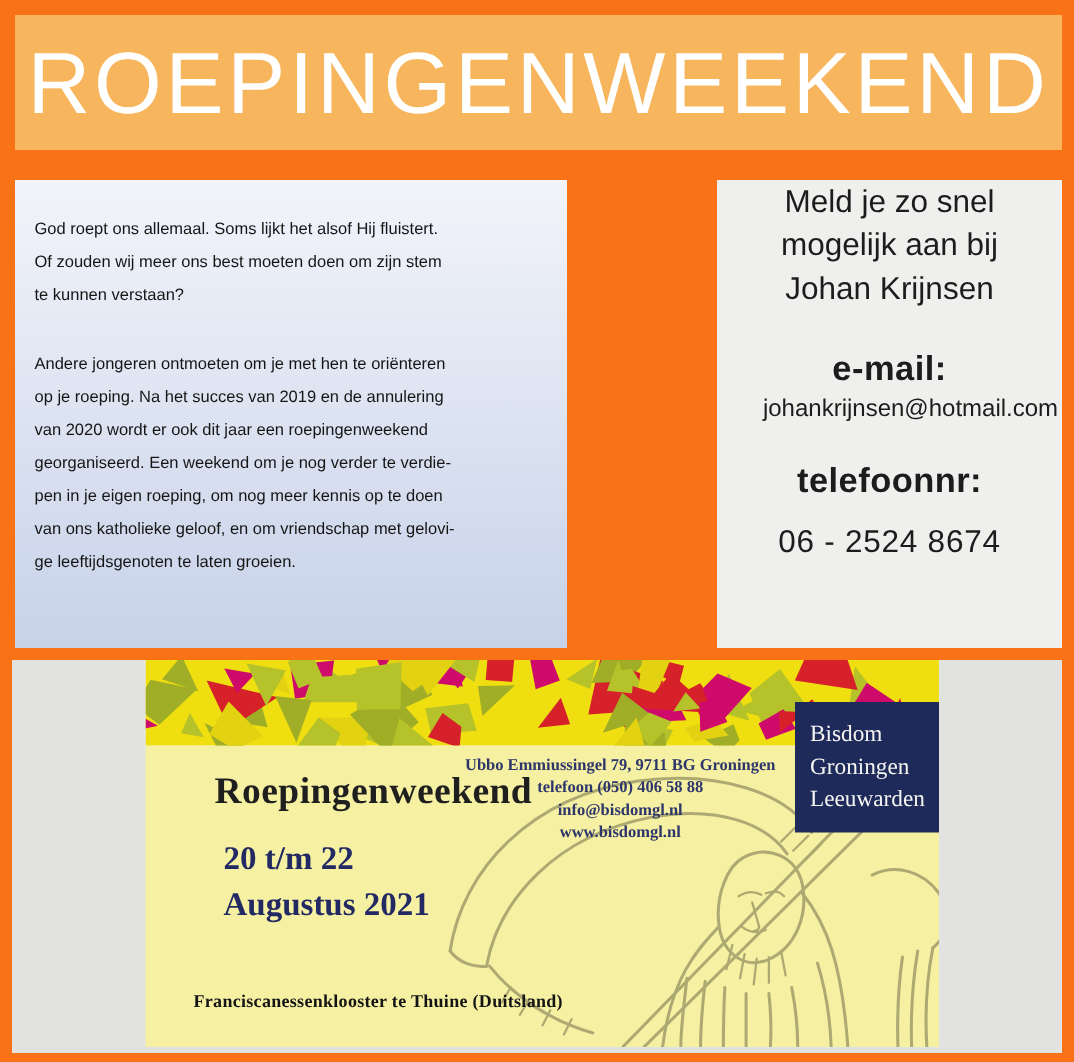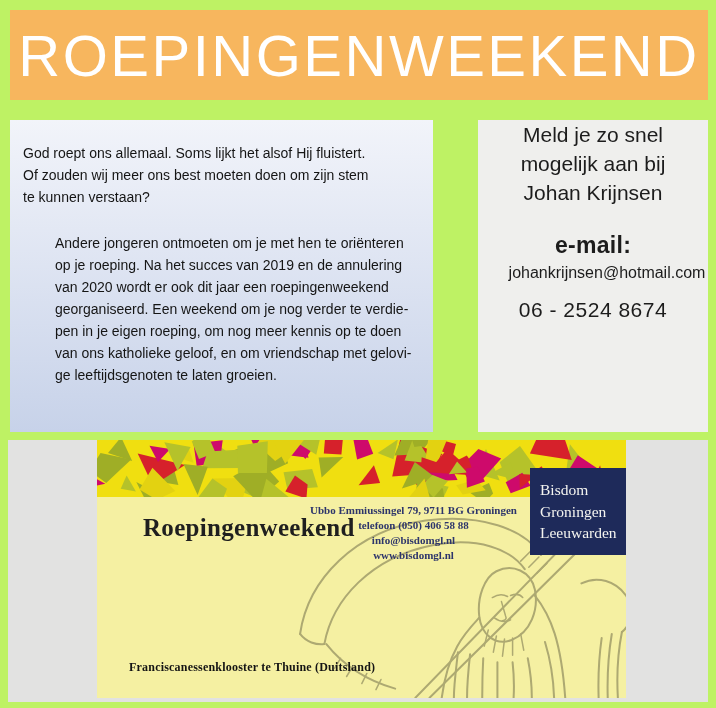--- a/index.html
+++ b/index.html
@@ -1,33 +1,33 @@
 <!DOCTYPE html>
 <html style="--banner-bg: #f7b65e; --banner-fg: #ffffff; --intro-top: #f2f4fa; --intro-bottom: #c7d2e9; --contact-bg: #efefed; --panel-bg: #e2e2e1; --flyer-bg: #f5f0a2; --logo-bg: #1e2a5a; --date-color: #232a63; --sketch: #a6a26d;"><head>
 <meta charset="utf-8">
 <style>
   html,body{margin:0;padding:0;background:#ffffff;}
-  .page{position:relative;width:716px;height:708px;background:#bef264;overflow:hidden;
+  .page{position:relative;width:716px;height:708px;background:#f97316;overflow:hidden;
         font-family:"Liberation Sans",sans-serif;}
 
   
   .banner{position:absolute;left:10px;top:10px;width:698px;height:90px;
           background:var(--banner-bg,#f7b65e);
           display:flex;align-items:center;justify-content:center;}
   .banner span{color:var(--banner-fg,#fff);font-size:58px;font-weight:300;
                letter-spacing:2.5px;white-space:nowrap;}
 
   
-  .intro{position:absolute;left:10px;top:120px;width:423px;height:312px;
+  .intro{position:absolute;left:10px;top:120px;width:368px;height:312px;
          background:linear-gradient(var(--intro-top,#f2f4fa),var(--intro-bottom,#c7d2e9));
          box-sizing:border-box;padding:22px 10px 0 13px;overflow:hidden;
-         color:#151515;font-size:14px;line-height:22px;}
+         color:#151515;font-size:11px;line-height:22px;}
   .lines{white-space:pre-line;}
   .intro .para{margin:0;}
-  .intro .para + .para{margin-top:24px;margin-left:32px;}
+  .intro .para + .para{margin-top:24px;}
 
   
   .contact{position:absolute;left:478px;top:120px;width:230px;height:312px;
            background:var(--contact-bg,#efefed);text-align:center;color:#1c1c1c;
            box-sizing:border-box;overflow:hidden;}
   .contact-heading{font-size:21px;line-height:29px;}
   .contact-label{margin-top:25px;font-size:23px;font-weight:bold;letter-spacing:0.3px;}
   .contact-email{margin-top:5px;font-size:16px;padding-left:28px;}
   .contact-phone{margin-top:16px;font-size:21px;letter-spacing:0.5px;}
 
@@ -73,20 +73,21 @@
 van ons katholieke geloof, en om vriendschap met gelovi-
 ge leeftijdsgenoten te laten groeien.</p>
   </section>
 
   <aside class="contact">
     <div class="contact-heading lines">Meld je zo snel
 mogelijk aan bij
 Johan Krijnsen</div>
     <div class="contact-label">e-mail:</div>
     <div class="contact-email">johankrijnsen@hotmail.com</div>
+    <div class="contact-label">telefoonnr:</div>
     <div class="contact-phone">06 - 2524 8674</div>
   </aside>
 
   <section class="bottom">
     <div class="flyer">
 
       <svg id="mosaic" class="mosaic" viewBox="0 0 529 57" preserveAspectRatio="none">
           <rect width="529" height="57" fill="#f0df10"></rect>
           <polygon points="304.4,-6.3 335.0,15.2 318.3,34.7 295.2,36.4" fill="#d6212b"></polygon>
           <polygon points="222.7,-2.2 208.3,19.0 188.0,-5.8" fill="#ce0a6b"></polygon>
@@ -195,18 +196,20 @@
 telefoon (050) 406 58 88
 info@bisdomgl.nl
 www.bisdomgl.nl</div>
 
       <div class="logo lines">Bisdom
 Groningen
 Leeuwarden</div>
 
       <h2 class="flyer-title">Roepingenweekend</h2>
 
+      <div class="dates lines">20 t/m 22
+Augustus 2021</div>
 
       <div class="location">Franciscanessenklooster te Thuine (Duitsland)</div>
 
     </div>
   </section>
 </div>
 
 </body></html>

